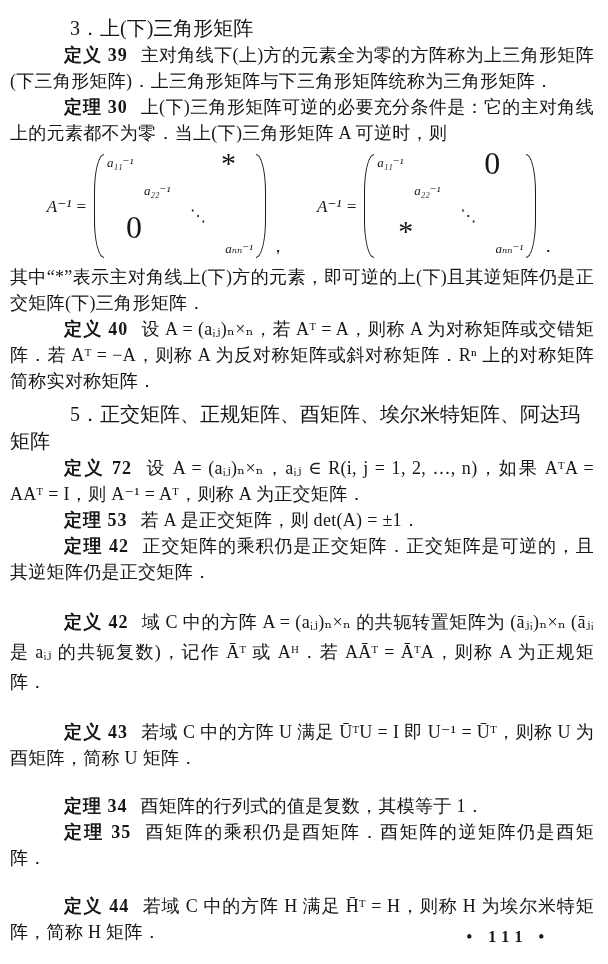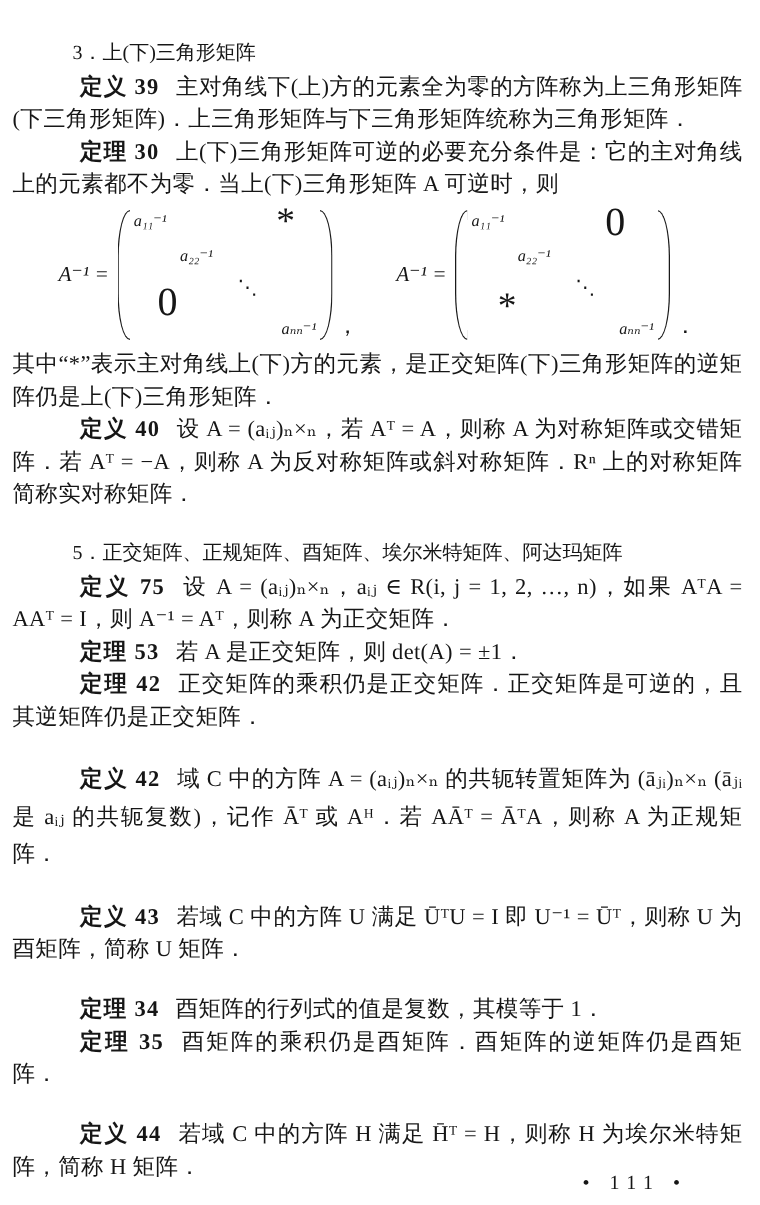--- a/index.html
+++ b/index.html
@@ -21,22 +21,22 @@
     text-align:justify;
     text-indent:3em;
     letter-spacing:0.3px;
   }
   .para .lbl{
     font-weight:bold;
     margin-right:13px;
     letter-spacing:1px;
   }
   .heading{
-    margin:21px 0 0 0;
-    font-size:16px;
+    margin:7px 0 0 0;
+    font-size:20px;
     line-height:27px;
     text-indent:3em;
     font-weight:normal;
   }
   .noindent{text-indent:0;}
   .sp{margin-top:22px;}
   .wide{line-height:30px;}
   
   .mat-row{
     display:flex;
@@ -74,24 +74,24 @@
   .me.corner-star{font-size:30px;font-style:normal;line-height:26px;}
   .mat-after{
     align-self:flex-end;
     margin-left:3px;
     font-size:18px;
   }
   
   .pagenum{
     position:absolute;
     right:58px;
-    bottom:8px;
+    bottom:18px;
     font-size:16px;
     letter-spacing:6px;
-    font-weight:normal;
+    font-weight:bold;
   }
 </style>
 </head>
 <body>
 
 <div class="page">
 
   <p class="heading">3．上(下)三角形矩阵</p>
 
   <p class="para"><b class="lbl">定义 39</b><span>主对角线下(上)方的元素全为零的方阵称为上三角形矩阵(下三角形矩阵)．上三角形矩阵与下三角形矩阵统称为三角形矩阵．</span></p>
@@ -125,29 +125,29 @@
         <span class="me dn">aₙₙ⁻¹</span>
         <span class="me corner-big" style="top:-6px;right:26px;">0</span>
         <span class="me corner-star" style="bottom:14px;left:24px;">*</span>
       </span>
       <span class="paren r"></span>
       <span class="mat-after">．</span>
     </span>
 
   </div>
 
-  <p class="para noindent">其中“*”表示主对角线上(下)方的元素，是正交矩阵(下)三角形矩阵的逆矩阵仍是上(下)三角形矩阵．</p>
+  <p class="para noindent">其中“*”表示主对角线上(下)方的元素，即可逆的上(下)且其逆矩阵仍是正交矩阵(下)三角形矩阵．</p>
 
 
   <p class="para"><b class="lbl">定义 40</b><span>设 A = (aᵢⱼ)ₙ×ₙ，若 Aᵀ = A，则称 A 为对称矩阵或交错矩阵．若 Aᵀ = −A，则称 A 为反对称矩阵或斜对称矩阵．Rⁿ 上的对称矩阵简称实对称矩阵．</span></p>
 
 
   <p class="heading">5．正交矩阵、正规矩阵、酉矩阵、埃尔米特矩阵、阿达玛矩阵</p>
 
-  <p class="para"><b class="lbl">定义 75</b><span>设 A = (aᵢⱼ)ₙ×ₙ，aᵢⱼ ∈ R(i, j = 1, 2, …, n)，如果 AᵀA = AAᵀ = I，则 A⁻¹ = Aᵀ，则称 A 为正交矩阵．</span></p>
+  <p class="para"><b class="lbl">定义 72</b><span>设 A = (aᵢⱼ)ₙ×ₙ，aᵢⱼ ∈ R(i, j = 1, 2, …, n)，如果 AᵀA = AAᵀ = I，则 A⁻¹ = Aᵀ，则称 A 为正交矩阵．</span></p>
 
   <p class="para"><b class="lbl">定理 53</b><span>若 A 是正交矩阵，则 det(A) = ±1．</span></p>
 
   <p class="para"><b class="lbl">定理 42</b><span>正交矩阵的乘积仍是正交矩阵．正交矩阵是可逆的，且其逆矩阵仍是正交矩阵．</span></p>
 
   <p class="para sp wide"><b class="lbl">定义 42</b><span>域 C 中的方阵 A = (aᵢⱼ)ₙ×ₙ 的共轭转置矩阵为 (āⱼᵢ)ₙ×ₙ (āⱼᵢ 是 aᵢⱼ 的共轭复数)，记作 Āᵀ 或 Aᴴ．若 AĀᵀ = ĀᵀA，则称 A 为正规矩阵．</span></p>
 
   <p class="para sp"><b class="lbl">定义 43</b><span>若域 C 中的方阵 U 满足 ŪᵀU = I 即 U⁻¹ = Ūᵀ，则称 U 为酉矩阵，简称 U 矩阵．</span></p>
 
   <p class="para sp"><b class="lbl">定理 34</b><span>酉矩阵的行列式的值是复数，其模等于 1．</span></p>

